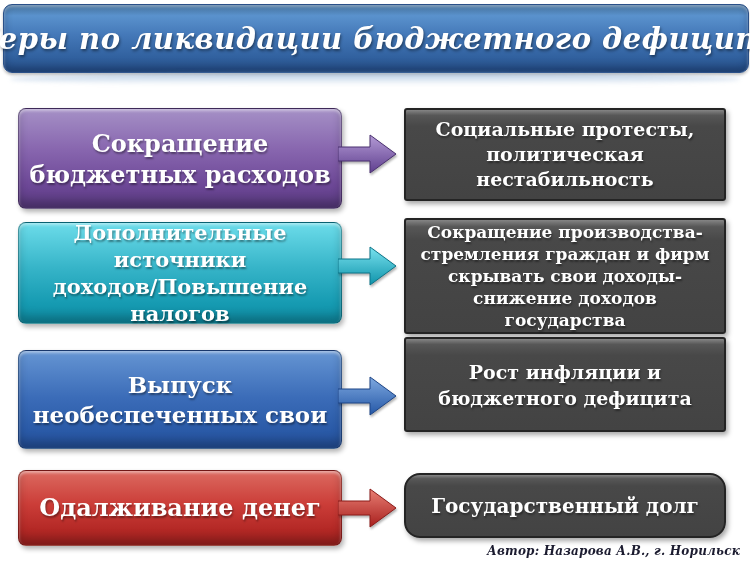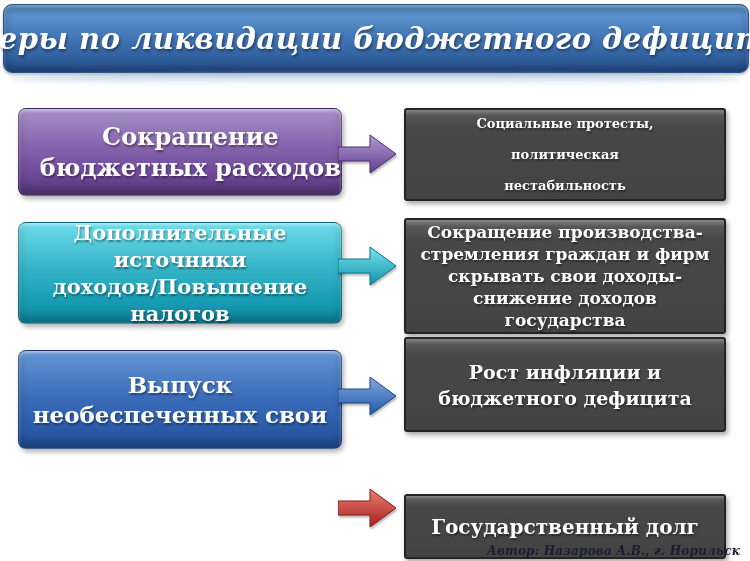--- a/index.html
+++ b/index.html
@@ -56,30 +56,30 @@
     border-radius:3px;
     background:linear-gradient(180deg,#858585 0%,#575757 6%,#484848 18%,#434343 100%);
     box-shadow:2px 3px 5px rgba(0,0,0,.35);
   }
   .purple{background:linear-gradient(180deg,#a590c6 0%,#8765ae 42%,#6c4796 78%,#583a7e 100%);}
   .teal  {background:linear-gradient(180deg,#6cdcea 0%,#36b4c8 45%,#169bb2 80%,#0e8ba2 100%);}
   .blue  {background:linear-gradient(180deg,#6595d3 0%,#3b6cb8 48%,#2a5aa7 82%,#24509a 100%);}
   .red   {background:linear-gradient(180deg,#dc6a60 0%,#cb3d38 45%,#b32825 80%,#a22220 100%);}
 
   
-  .l1{top:108px;height:88px;justify-content:flex-end;}  .r1{top:108px;height:93px;}
+  .l1{top:108px;height:101px;}  .r1{top:108px;height:93px;}
   .l2{top:222px;height:102px;} .r2{top:218px;height:116px;}
   .l3{top:350px;height:99px;}  .r3{top:337px;height:95px;}
-  .l4{top:470px;height:76px;}  .r4{top:494px;height:65px;}
+  .l4{top:470px;height:76px;}  .r4{top:473px;height:65px;border-radius:16px;}
 
   .l1 span{font-size:24px;line-height:31px;}
   .l2 span{font-size:21px;line-height:27px;}
   .l3 span{font-size:23px;line-height:30px;}
   .l4 span{font-size:24px;line-height:30px;}
-  .r1 span{font-size:13px;line-height:31px;}
+  .r1 span{font-size:19px;line-height:25px;}
   .r2 span{font-size:17px;line-height:22px;}
   .r3 span{font-size:19px;line-height:26px;}
   .r4 span{font-size:20px;line-height:24px;}
 
   
   .arrow{
     position:absolute;left:338px;width:60px;height:44px;
     filter:drop-shadow(1px 2px 1px rgba(0,0,0,.30));
   }
   .a1{top:132px;} .a2{top:244px;} .a3{top:374px;} .a4{top:486px;}
@@ -156,20 +156,23 @@
           <stop offset="1" stop-color="#2457a6"></stop>
       </linearGradient>
     </defs>
     <polygon points="0,15 32,15 32,3 58,22 32,41 32,29 0,29" fill="url(#gB)" stroke="#1d4587" stroke-width="1"></polygon>
   </svg>
   <div class="box right r3">
     <span>Рост инфляции и
 бюджетного дефицита</span>
   </div>
 
+  <div class="box left red l4">
+    <span>Одалживание денег</span>
+  </div>
   <svg class="arrow a4" viewBox="0 0 60 44">
     <defs>
       <linearGradient id="gR" x1="0" y1="0" x2="0" y2="1">
         <stop offset="0" stop-color="#e87f74"></stop>
           <stop offset="1" stop-color="#a81f1d"></stop>
       </linearGradient>
     </defs>
     <polygon points="0,15 32,15 32,3 58,22 32,41 32,29 0,29" fill="url(#gR)" stroke="#8c1a18" stroke-width="1"></polygon>
   </svg>
   <div class="box right r4">

